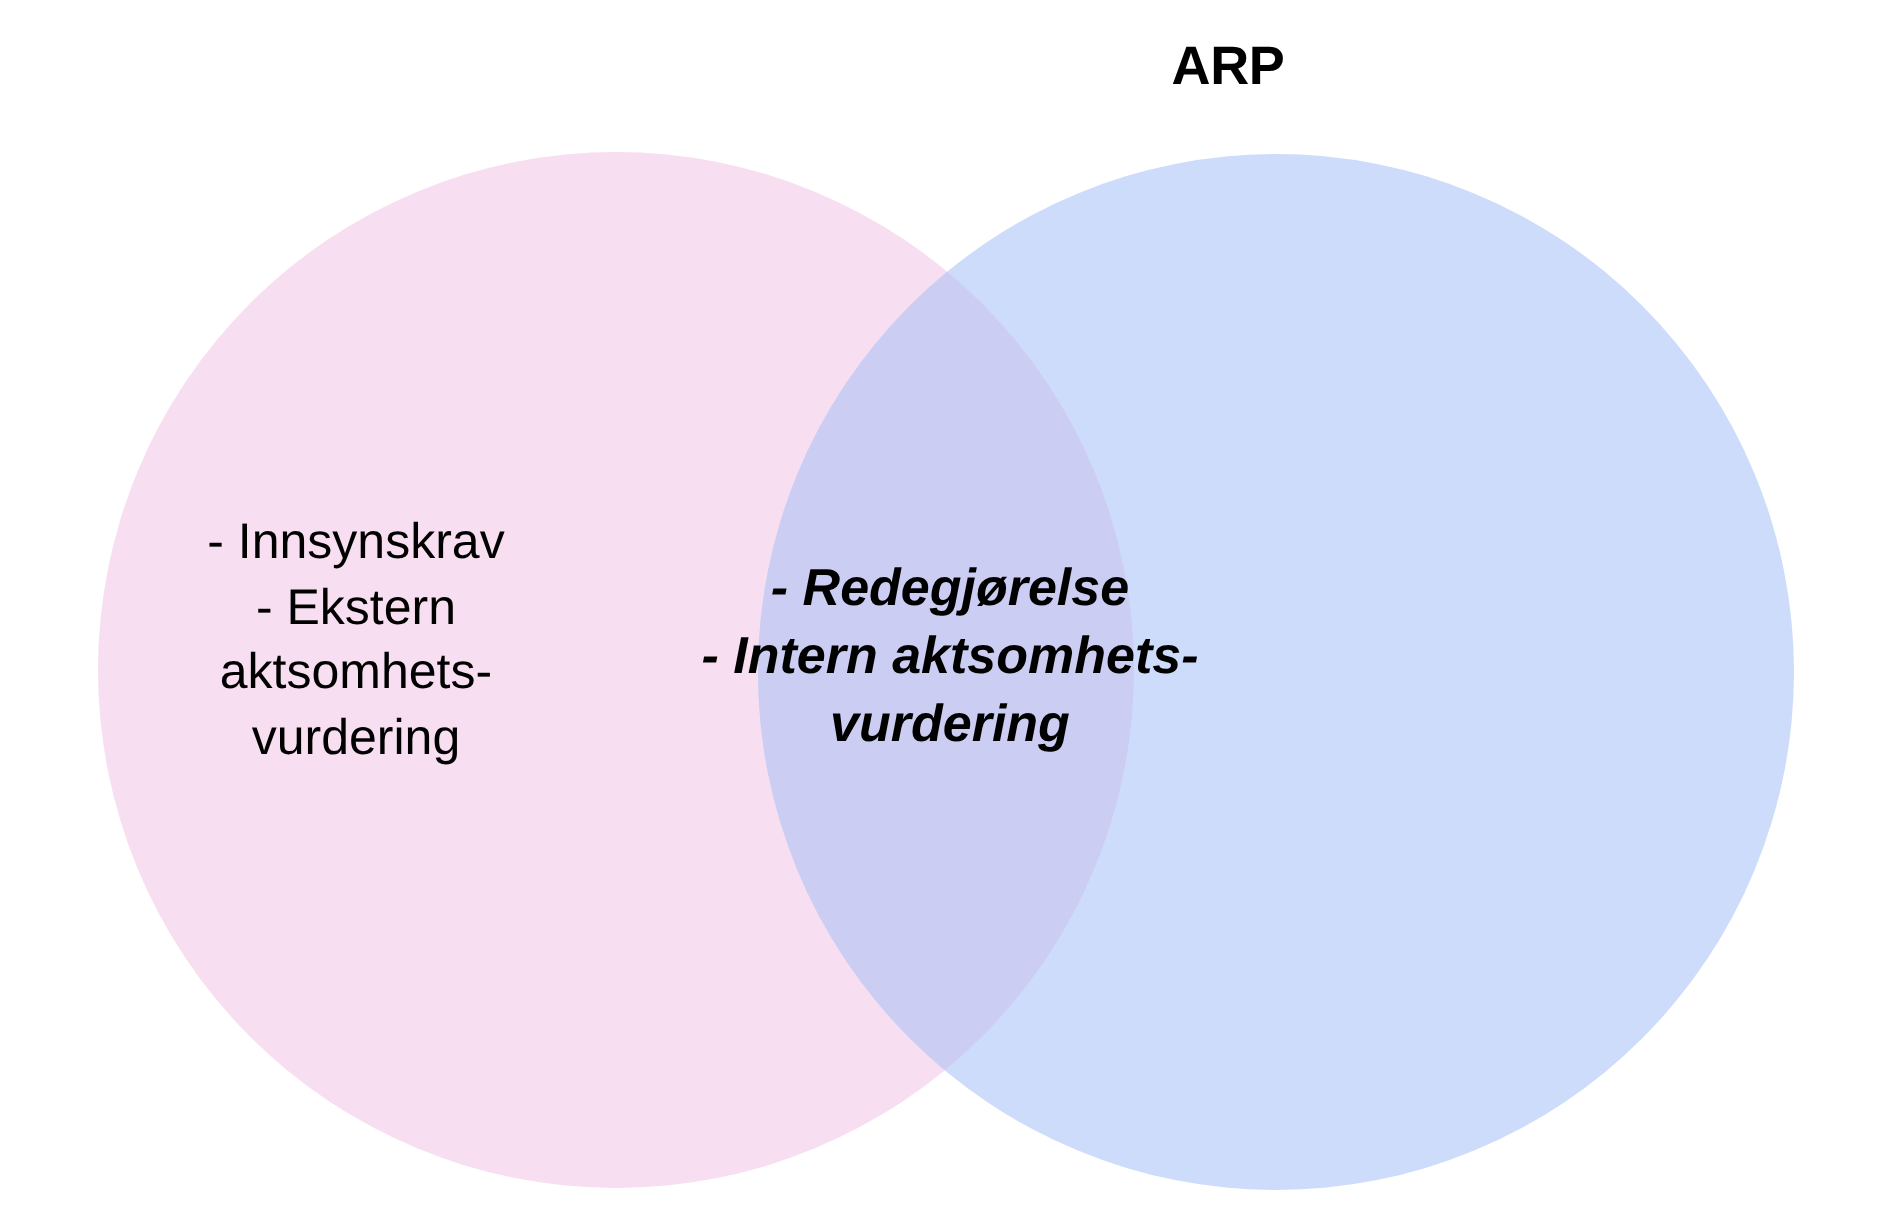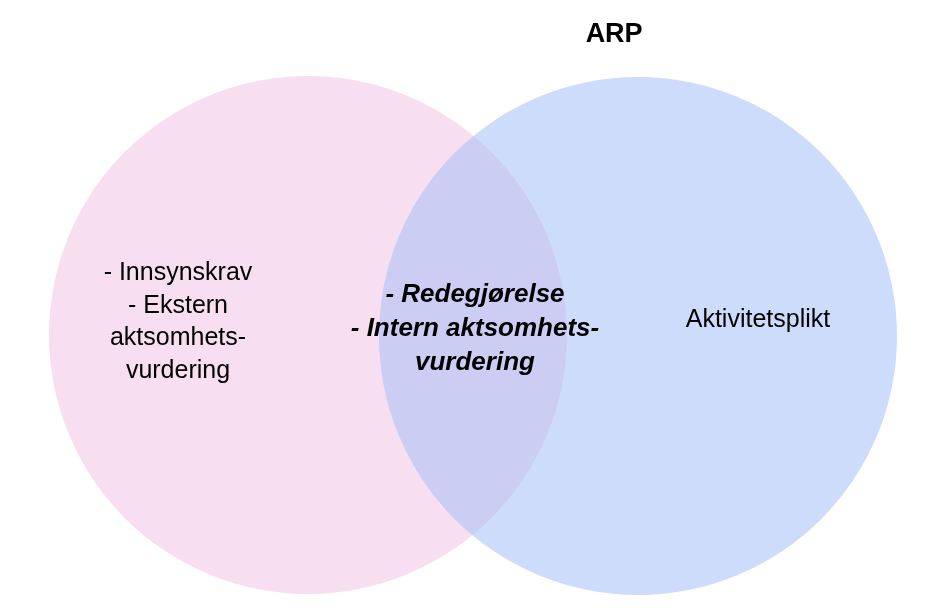--- a/index.html
+++ b/index.html
@@ -101,15 +101,14 @@
 
   <div class="region-text" id="text-left">- Innsynskrav
 - Ekstern
 aktsomhets-
 vurdering</div>
 
   <div class="region-text" id="text-center">- Redegjørelse
 - Intern aktsomhets-
 vurdering</div>
 
-  <div class="region-text" id="text-right">Aktivitetsplikt</div>
 
 </div>
 
 </body></html>

